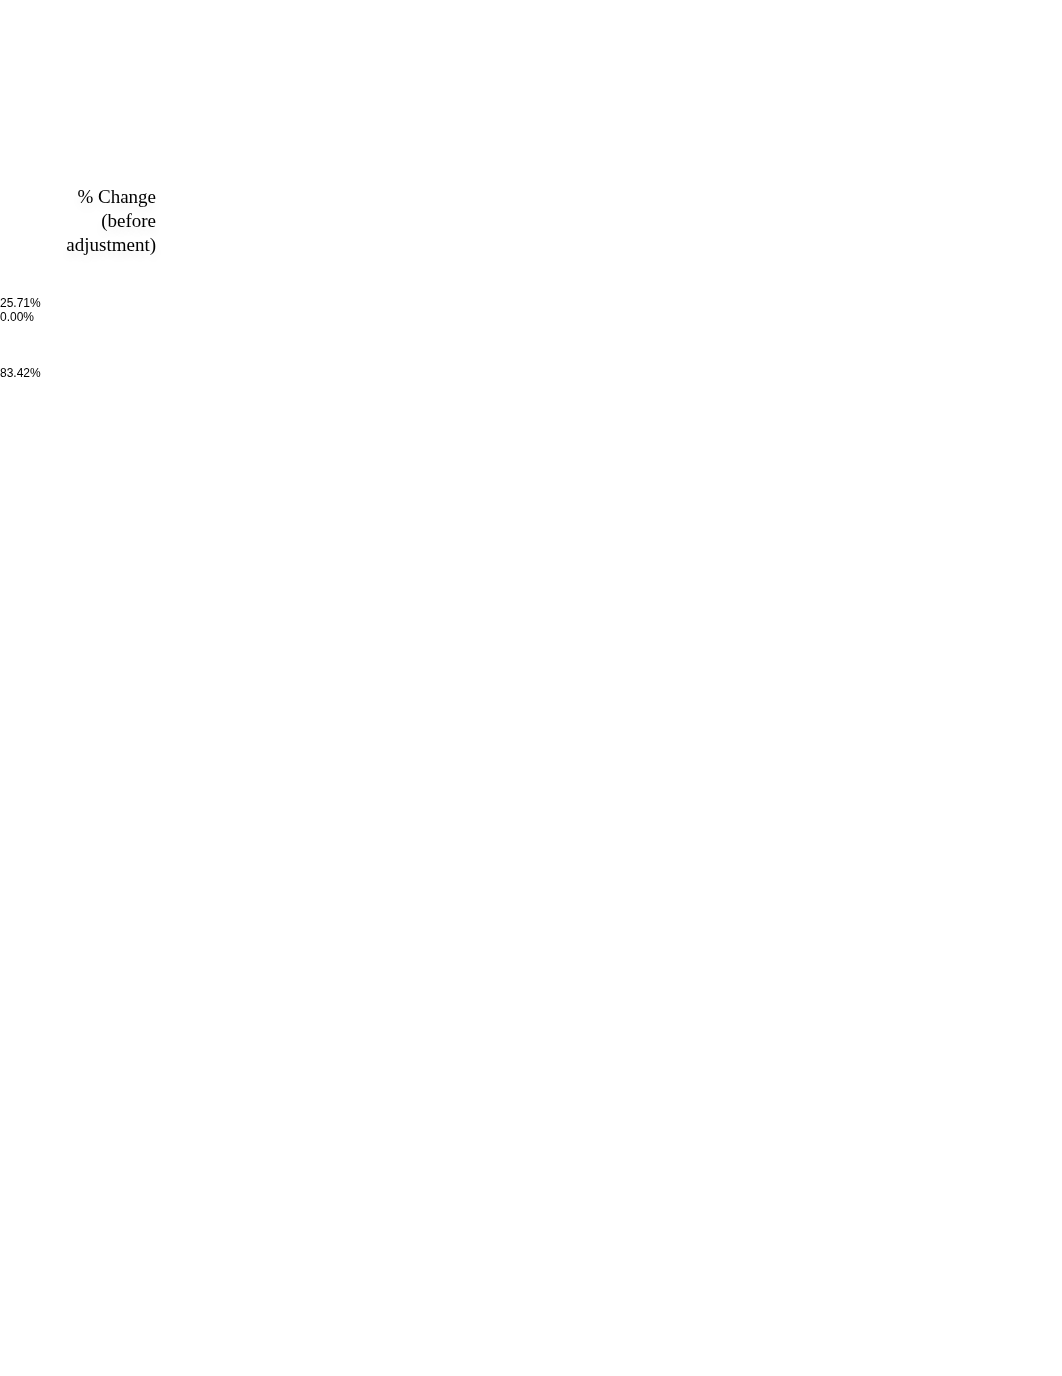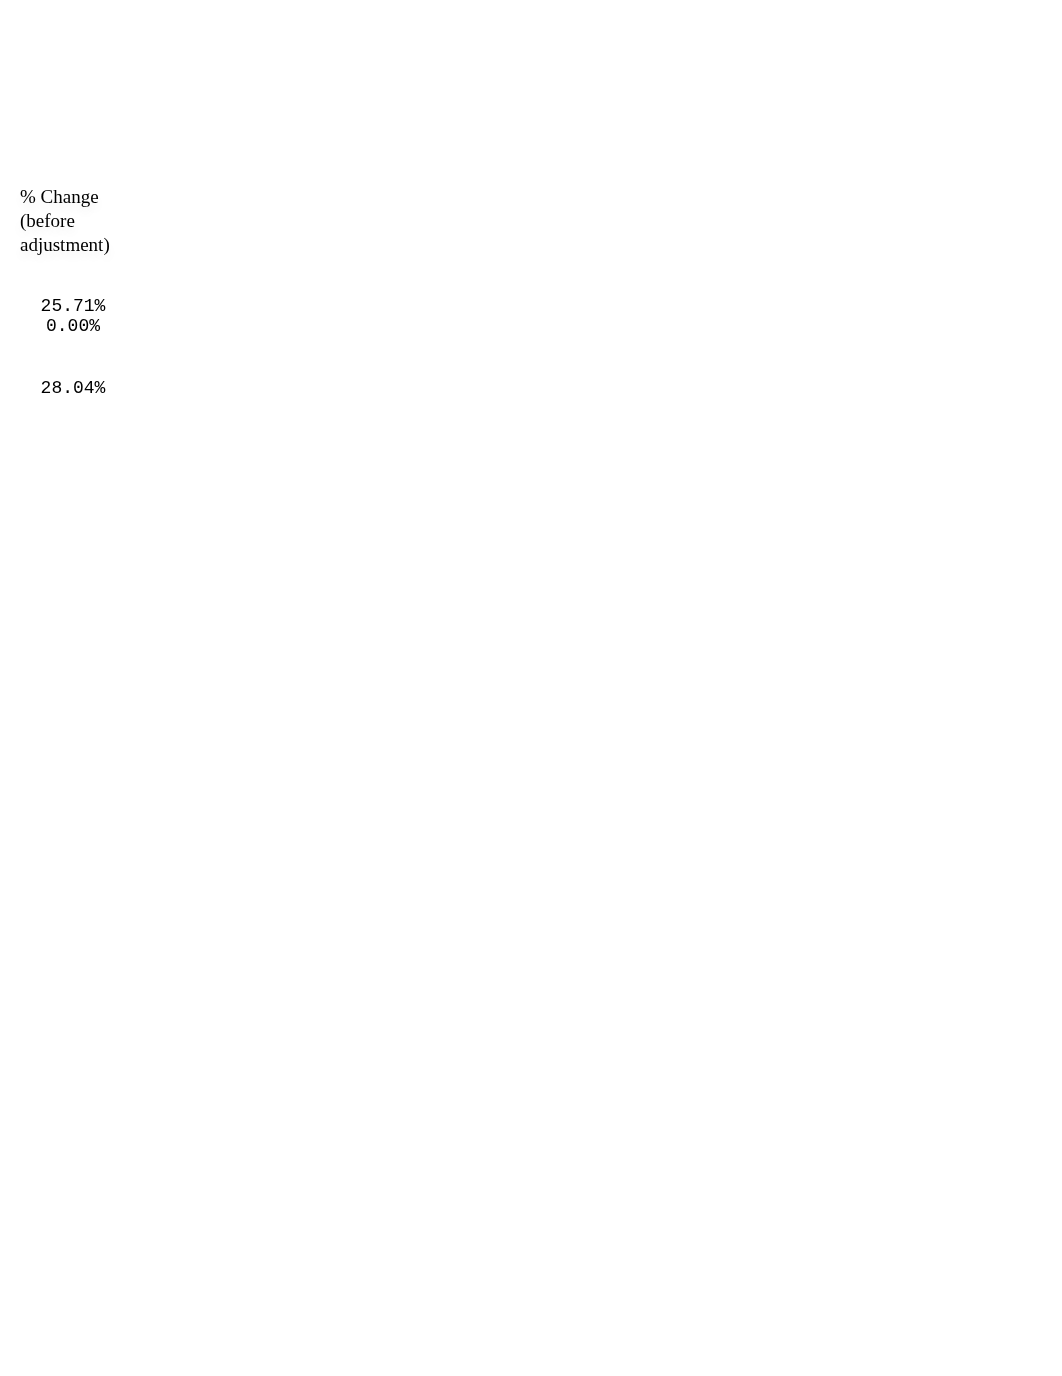--- a/index.html
+++ b/index.html
@@ -17,44 +17,44 @@
     .column {
       position: absolute;
       left: 0;
       top: 185px;
       width: 160px;
     }
     .header {
       font-family: Georgia, 'Times New Roman', serif;
       font-size: 19px;
       color: #000000;
-      text-align: left;
+      text-align: right;
       line-height: 1.25;
-      padding: 0 20px;
+      padding: 0 4px;
       text-shadow: 0 6px 10px rgba(0,0,0,0.08);
     }
     .header-line {
       display: block;
     }
     .value {
-      font-family: Liberation Mono, monospace;
-      font-size: 18px;
+      font-family: Liberation Sans, sans-serif;
+      font-size: 12px;
       color: #000000;
-      text-align: center;
+      text-align: left;
       padding-right: 14px;
     }
     .value-1 { margin-top: 40px; }
     .value-2 { }
     .value-3 { margin-top: 42px; }
   </style>
 </head>
 <body>
 
 <div class="column">
   <div class="header">
     <span class="header-line">% Change</span>
     <span class="header-line">(before</span>
     <span class="header-line">adjustment)</span>
   </div>
   <div class="value value-1">25.71%</div>
   <div class="value value-2">0.00%</div>
-  <div class="value value-3">28.04%</div>
+  <div class="value value-3">83.42%</div>
 </div>
 
 </body></html>

